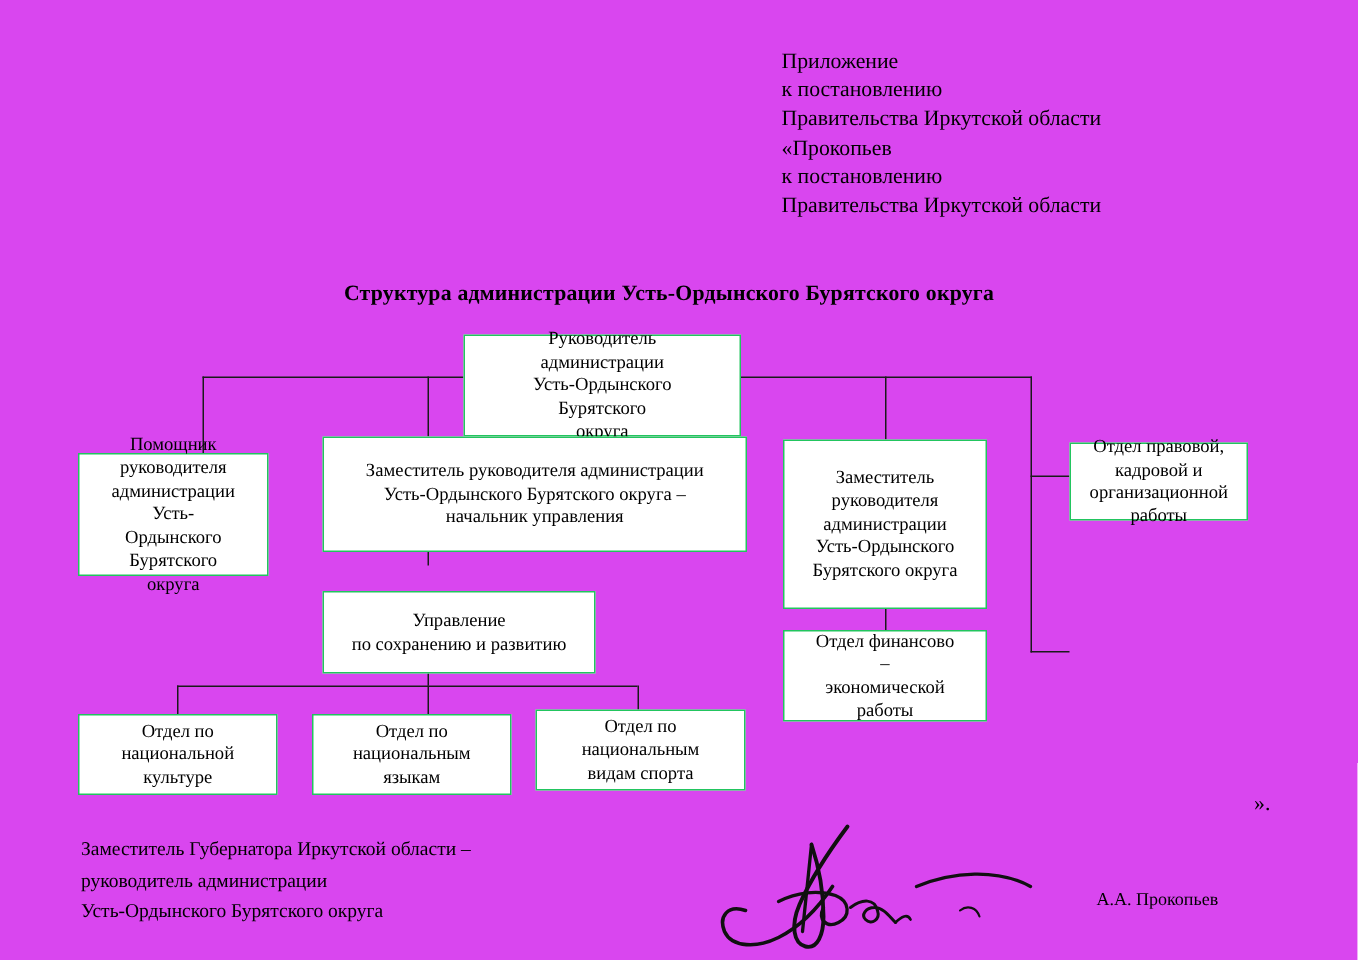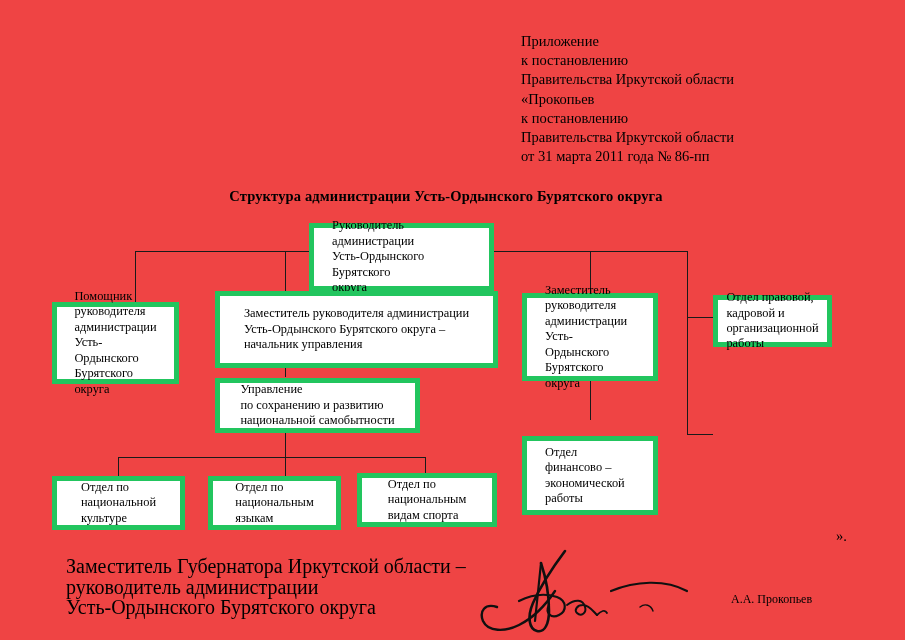--- a/index.html
+++ b/index.html
@@ -10,21 +10,21 @@
   }
   body {
     font-family: "Liberation Serif", "DejaVu Serif", serif;
     color: #000000;
   }
   #page {
     position: relative;
     width: 905px;
     height: 640px;
     overflow: hidden;
-    background: #ef4444;
+    background: #d946ef;
   }
 
   
   .hdr {
     position: absolute;
     left: 521px;
     top: 32px;
     width: 330px;
     font-size: 14.5px;
     line-height: 19.2px;
@@ -46,25 +46,26 @@
     text-align: center;
     font-size: 14.5px;
     font-weight: bold;
     letter-spacing: 0.15px;
   }
 
   
   .box {
     position: absolute;
     box-sizing: border-box;
-    border: 5px solid #22c55e;
+    border: 1px solid #22c55e;
     background: #ffffff;
     display: flex;
     align-items: center;
     justify-content: center;
+    text-align: center;
     font-size: 12.4px;
     line-height: 15.4px;
     padding: 2px 18px;
     z-index: 3;
   }
   .box span { display: block; }
 
   
   .ln {
     position: absolute;
@@ -72,23 +73,22 @@
     z-index: 1;
   }
   .h { height: 1px; }
   .v { width: 1px; }
 
   
   .footer-left {
     position: absolute;
     left: 54px;
     top: 556px;
-    font-size: 20px;
+    font-size: 13px;
     line-height: 20.5px;
-    margin-left: 12px;
   }
   .footer-left div { white-space: nowrap; }
   .signer-name {
     position: absolute;
     left: 731px;
     top: 592px;
     font-size: 12px;
     white-space: nowrap;
   }
   .closing-quote {
@@ -112,21 +112,20 @@
 
 <div id="page">
 
   <div class="hdr">
     <div>Приложение</div>
     <div>к постановлению</div>
     <div>Правительства Иркутской области</div>
     <div>«Прокопьев</div>
     <div>к постановлению</div>
     <div>Правительства Иркутской области</div>
-    <div>от 31 марта 2011 года № 86-пп</div>
   </div>
 
   <div class="chart-title">Структура администрации Усть-Ордынского Бурятского округа</div>
 
   <div class="ln h" style="left:135px; top:251px; width:174px;"></div>
   <div class="ln v" style="left:135px; top:251px; height:51px;"></div>
   <div class="ln v" style="left:285px; top:251px; height:40px;"></div>
 
   <div class="ln h" style="left:493px; top:251px; width:195px;"></div>
   <div class="ln v" style="left:590px; top:251px; height:42px;"></div>
@@ -164,48 +163,47 @@
   </div>
 
   <div class="box" style="left:215px; top:291px; width:283px; height:77px;">
     <div>
       <span>Заместитель руководителя администрации</span>
       <span>Усть-Ордынского Бурятского округа –</span>
       <span>начальник управления</span>
     </div>
   </div>
 
-  <div class="box" style="left:522px; top:293px; width:136px; height:88px;">
+  <div class="box" style="left:522px; top:293px; width:136px; height:113px;">
     <div>
       <span>Заместитель</span>
       <span>руководителя</span>
       <span>администрации</span>
       <span>Усть-Ордынского</span>
       <span>Бурятского округа</span>
     </div>
   </div>
 
   <div class="box" style="left:713px; top:295px; width:119px; height:52px;">
     <div>
       <span>Отдел правовой,</span>
       <span>кадровой и</span>
       <span>организационной</span>
       <span>работы</span>
     </div>
   </div>
 
-  <div class="box" style="left:215px; top:378px; width:205px; height:55px;">
+  <div class="box" style="left:215px; top:394px; width:182px; height:55px;">
     <div>
       <span>Управление</span>
       <span>по сохранению и развитию</span>
-      <span>национальной самобытности</span>
-    </div>
-  </div>
-
-  <div class="box" style="left:522px; top:420px; width:136px; height:79px;margin-top:16px;">
+    </div>
+  </div>
+
+  <div class="box" style="left:522px; top:420px; width:136px; height:61px;">
     <div>
       <span>Отдел финансово –</span>
       <span>экономической</span>
       <span>работы</span>
     </div>
   </div>
 
 
   <div class="box" style="left:52px; top:476px; width:133px; height:54px;">
     <div>

